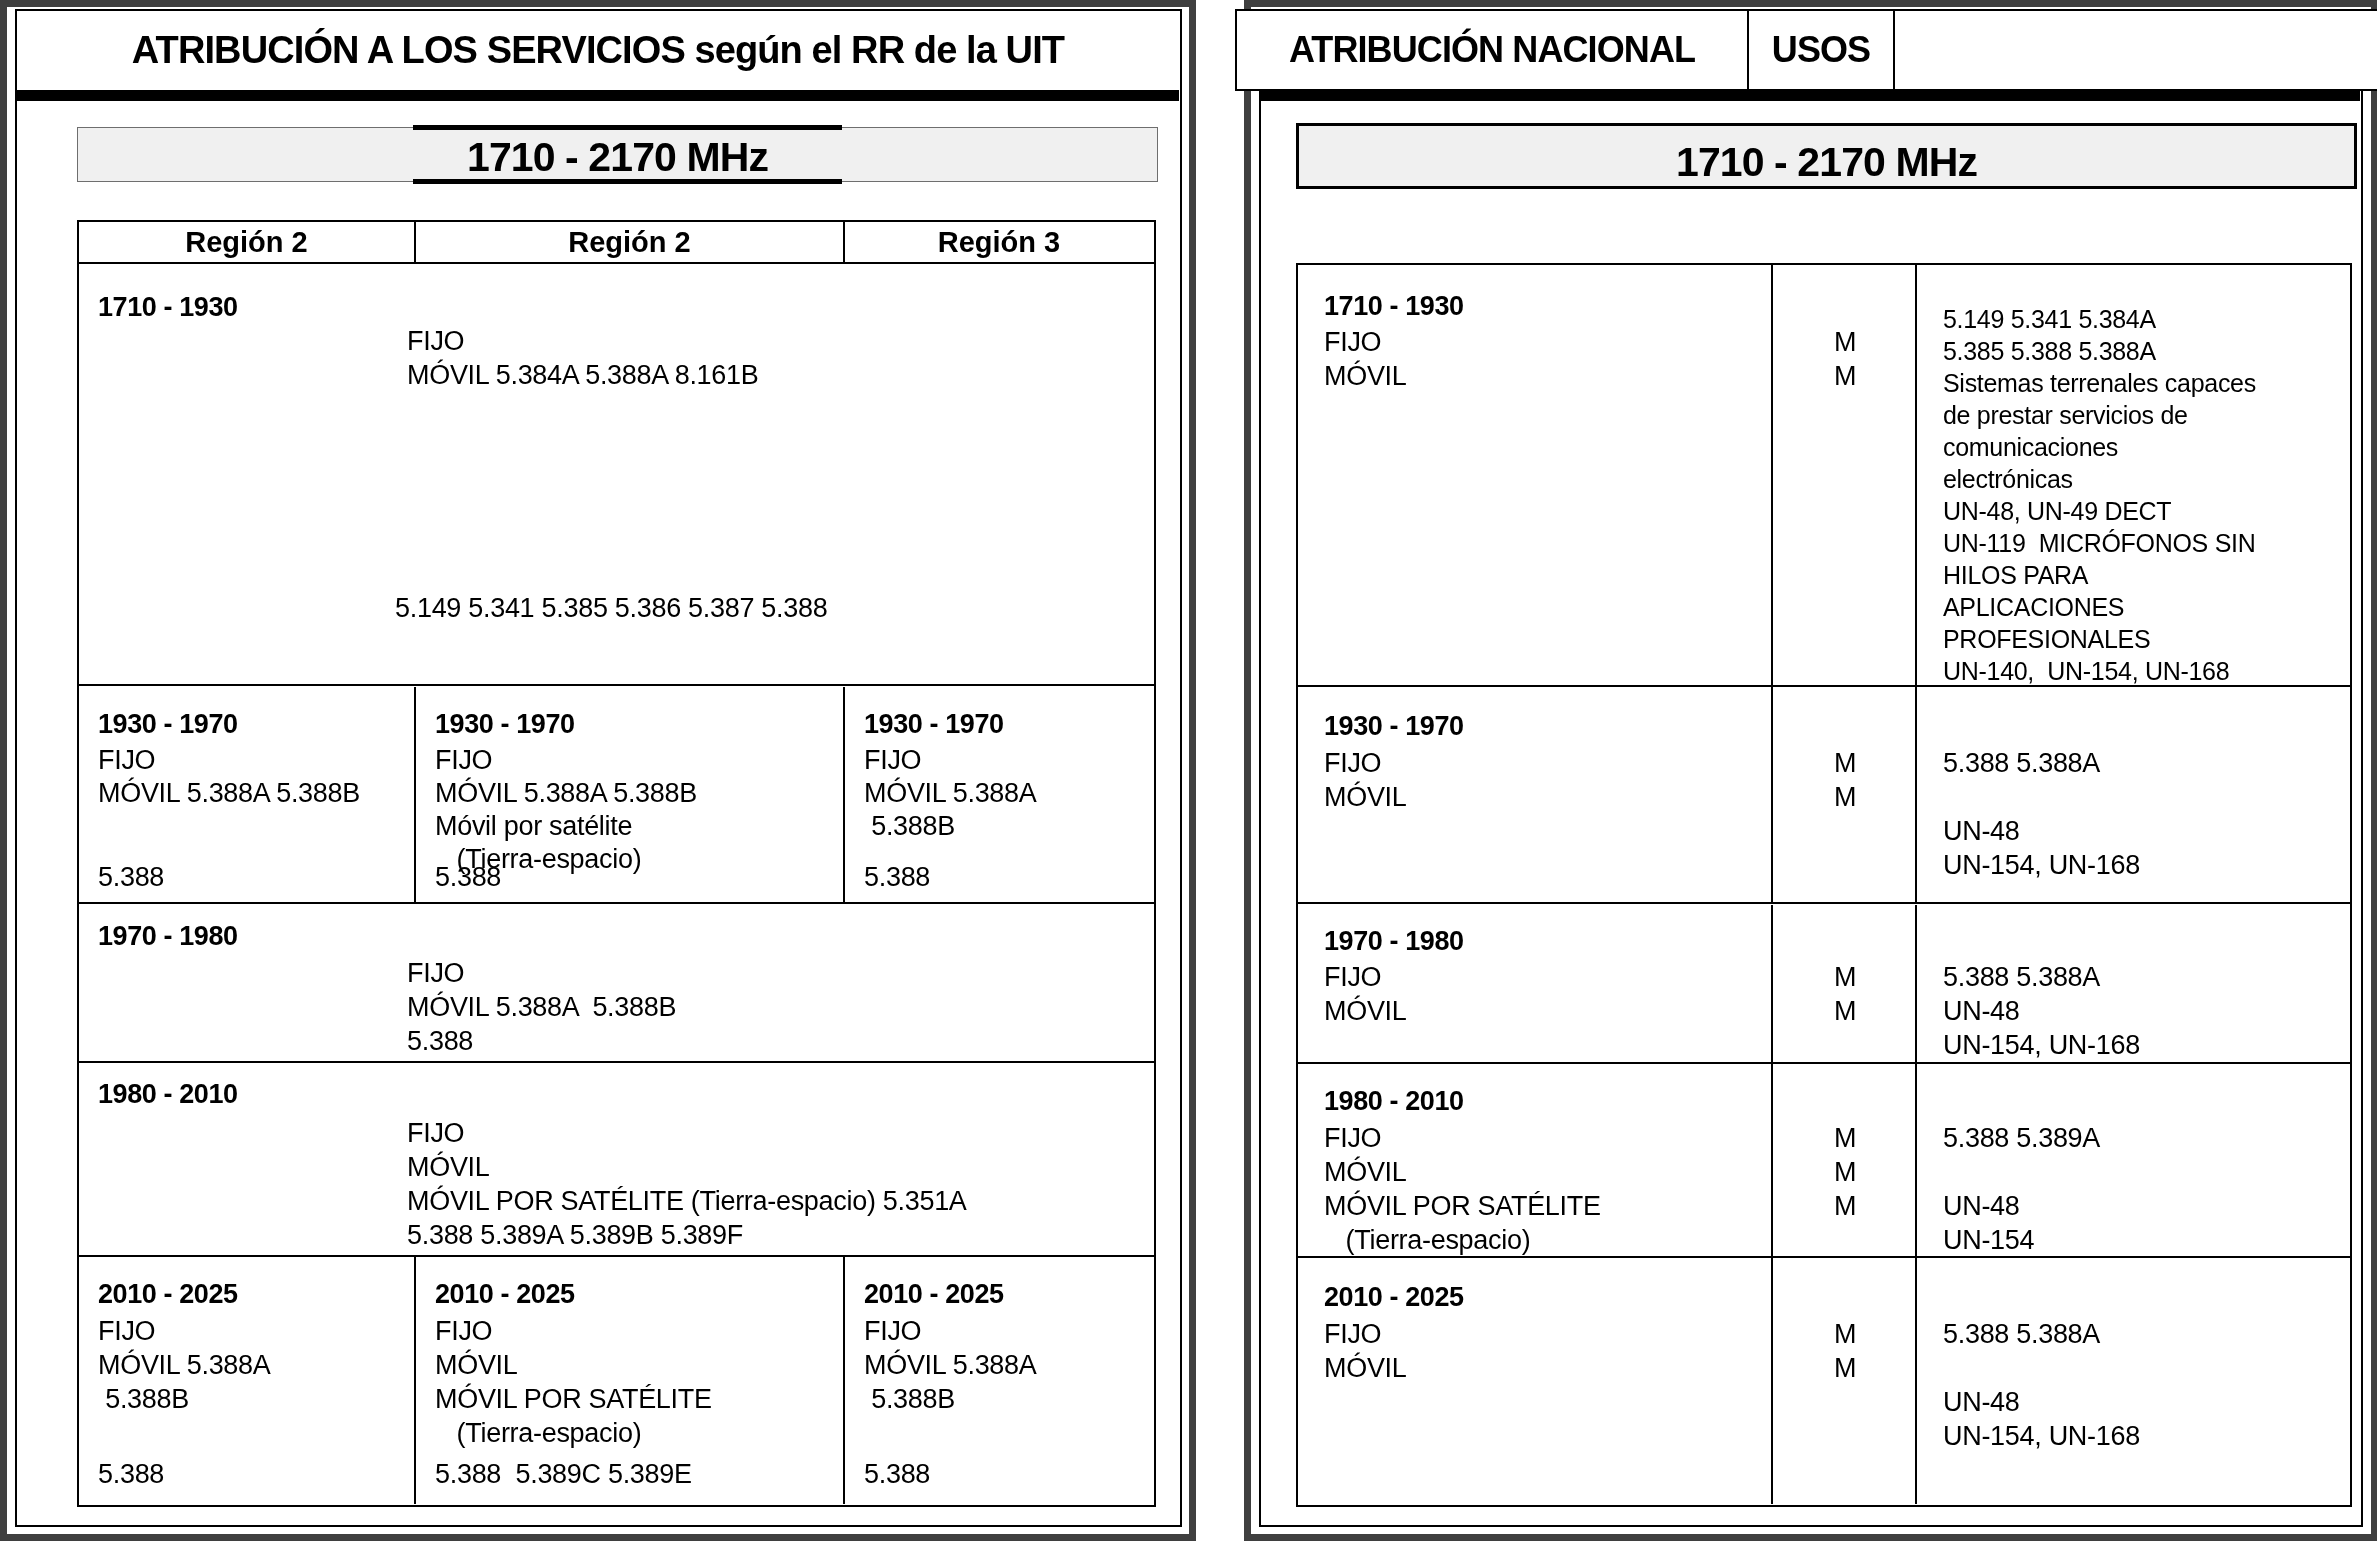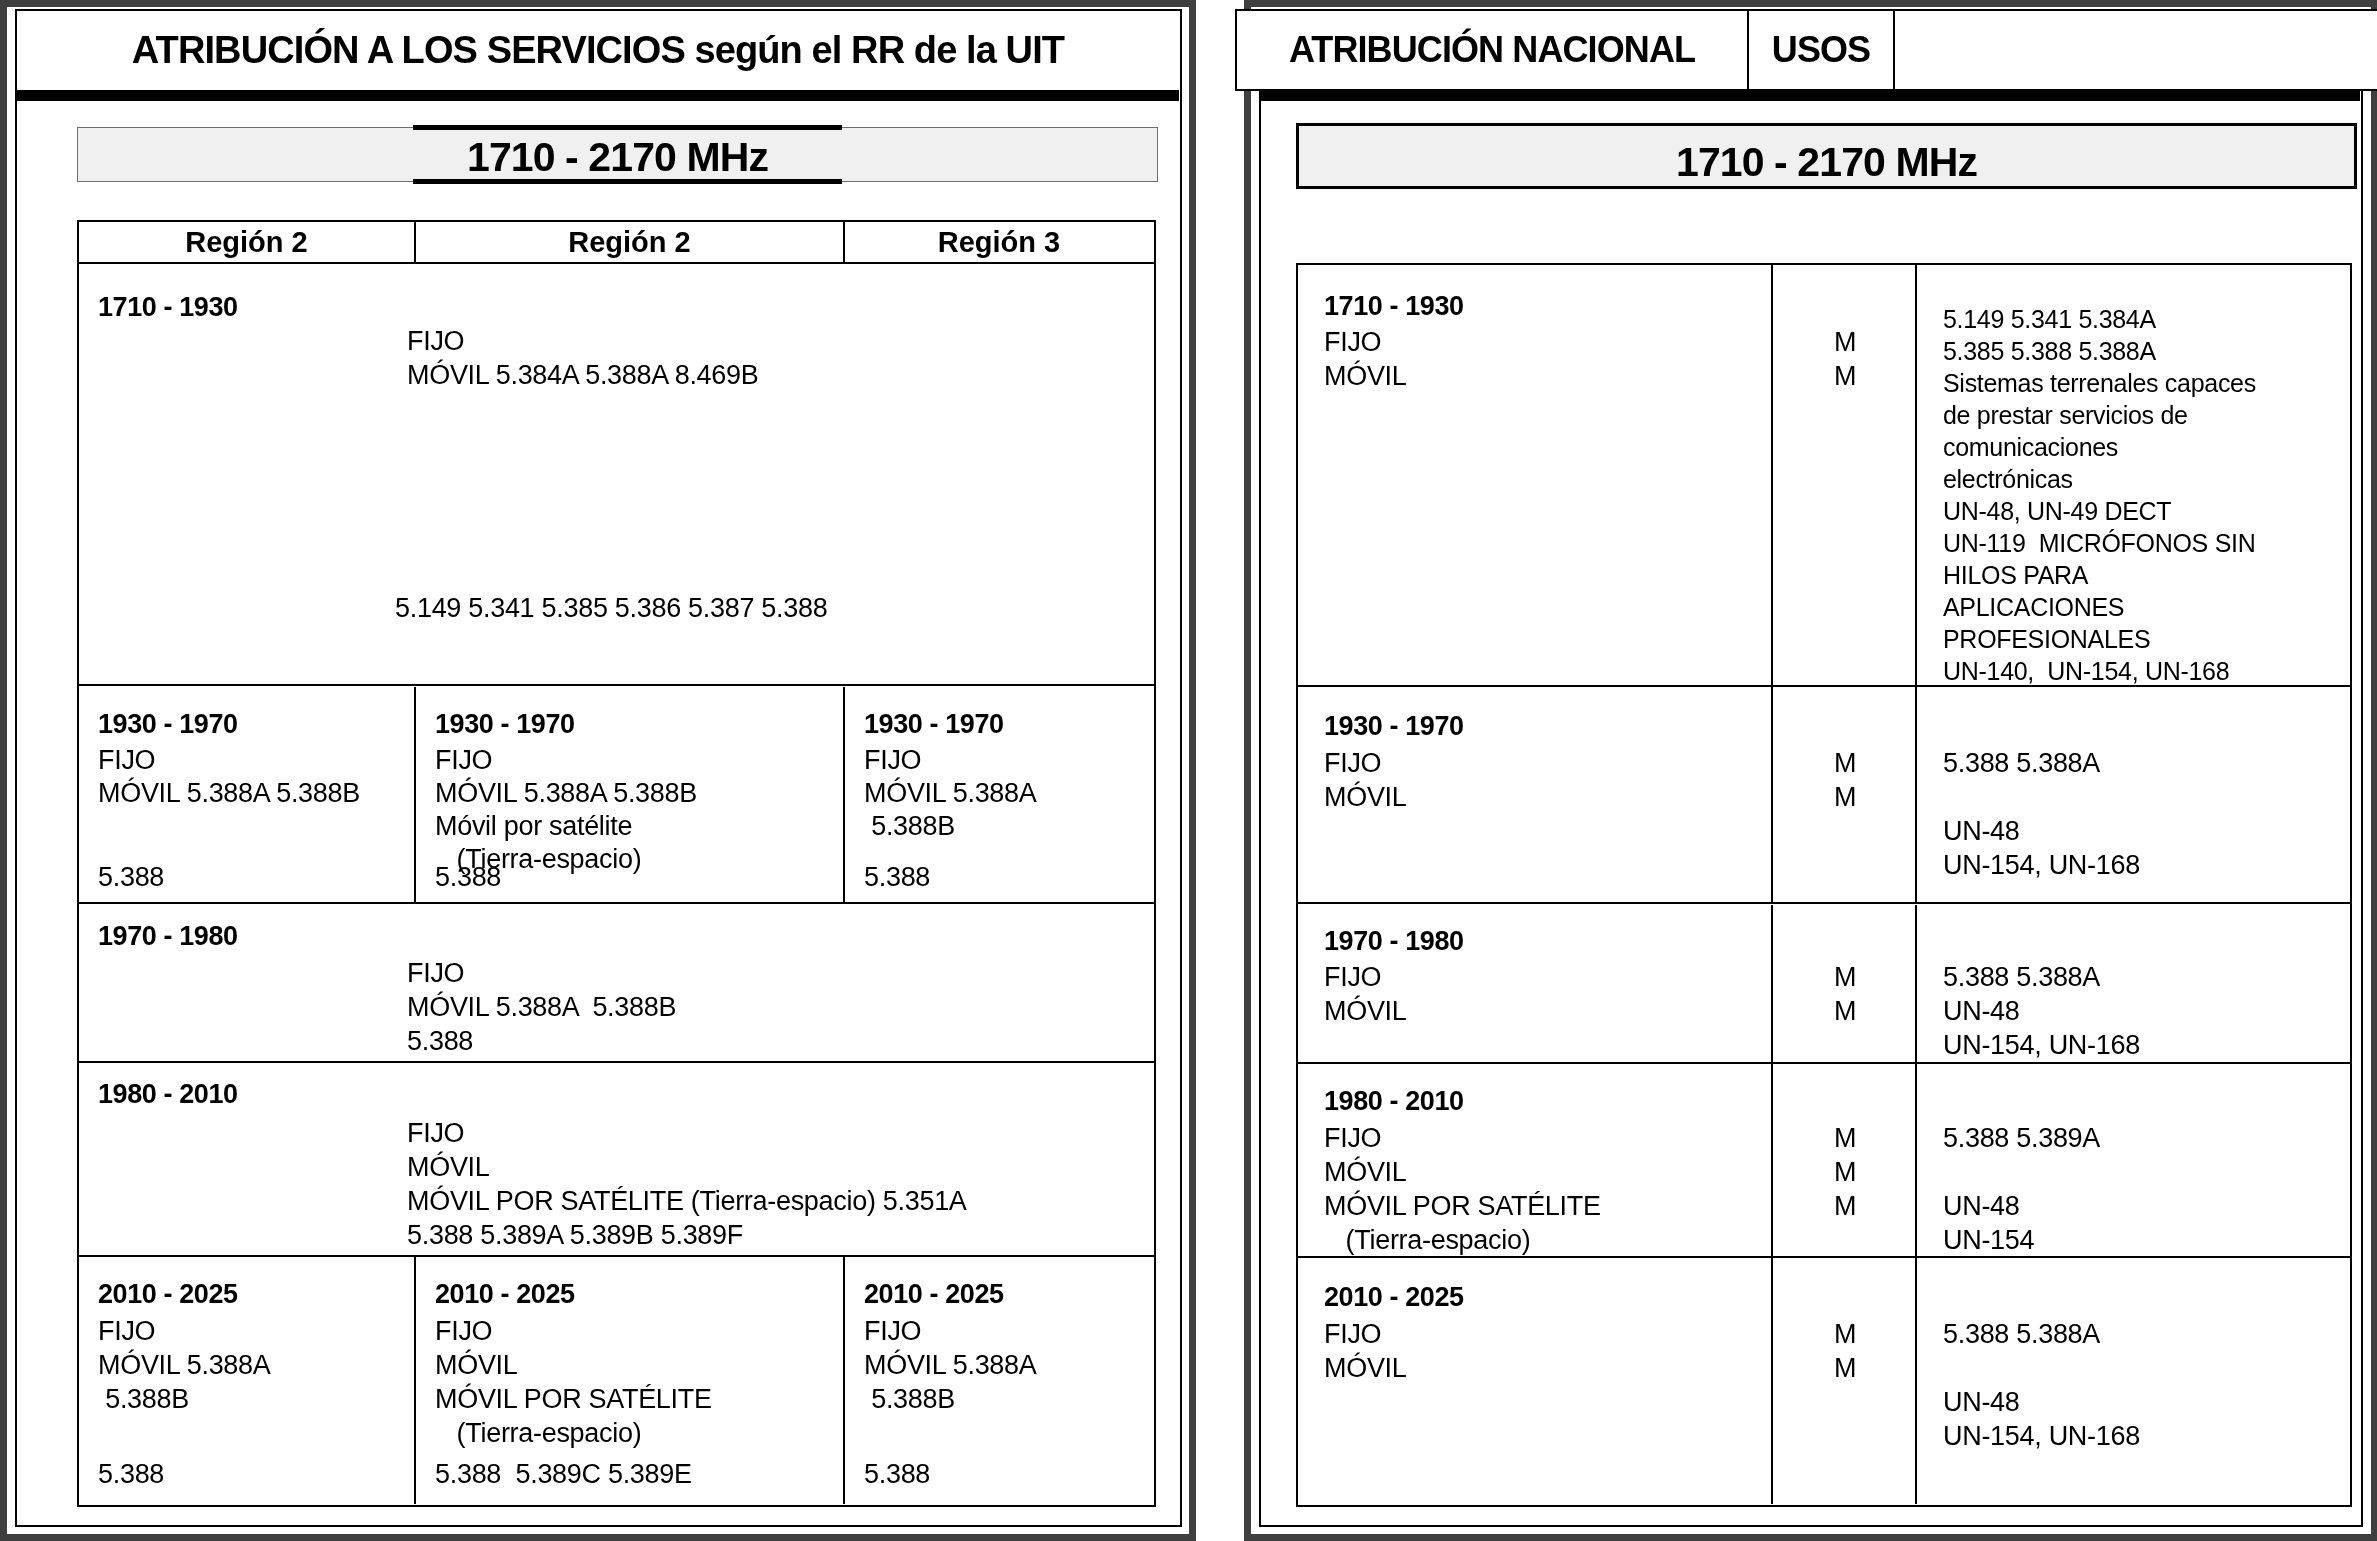--- a/index.html
+++ b/index.html
@@ -67,21 +67,21 @@
         </div>
       <div class="hcell" style="left:766px;width:308px;border-radius:16px;">
           <span>Región 3</span>
         </div>
     </div>
 
     <div class="row sep" style="top:42px;height:422px;">
       <div class="range" style="left:19px;top:27.6px;">1710 - 1930</div>
       <div class="blk" style="left:328px;top:60px;">
         <div class="ln">FIJO</div>
-        <div class="ln">MÓVIL 5.384A 5.388A 8.469B</div>
+        <div class="ln">MÓVIL 5.384A 5.388A 8.161B</div>
       </div>
       <div class="foot" style="left:316px;top:329px;">5.149 5.341 5.385 5.386 5.387 5.388</div>
     </div>
 
     <div class="row sep" style="top:465px;height:217px;">
       <div class="cell vsep" style="left:0;width:337px;">
         <div class="range" style="left:19px;top:22.4px;">1930 - 1970</div>
         <div class="blk lh38" style="left:19px;top:57px;">
           <div class="ln">FIJO</div>
           <div class="ln">MÓVIL 5.388A 5.388B</div>

